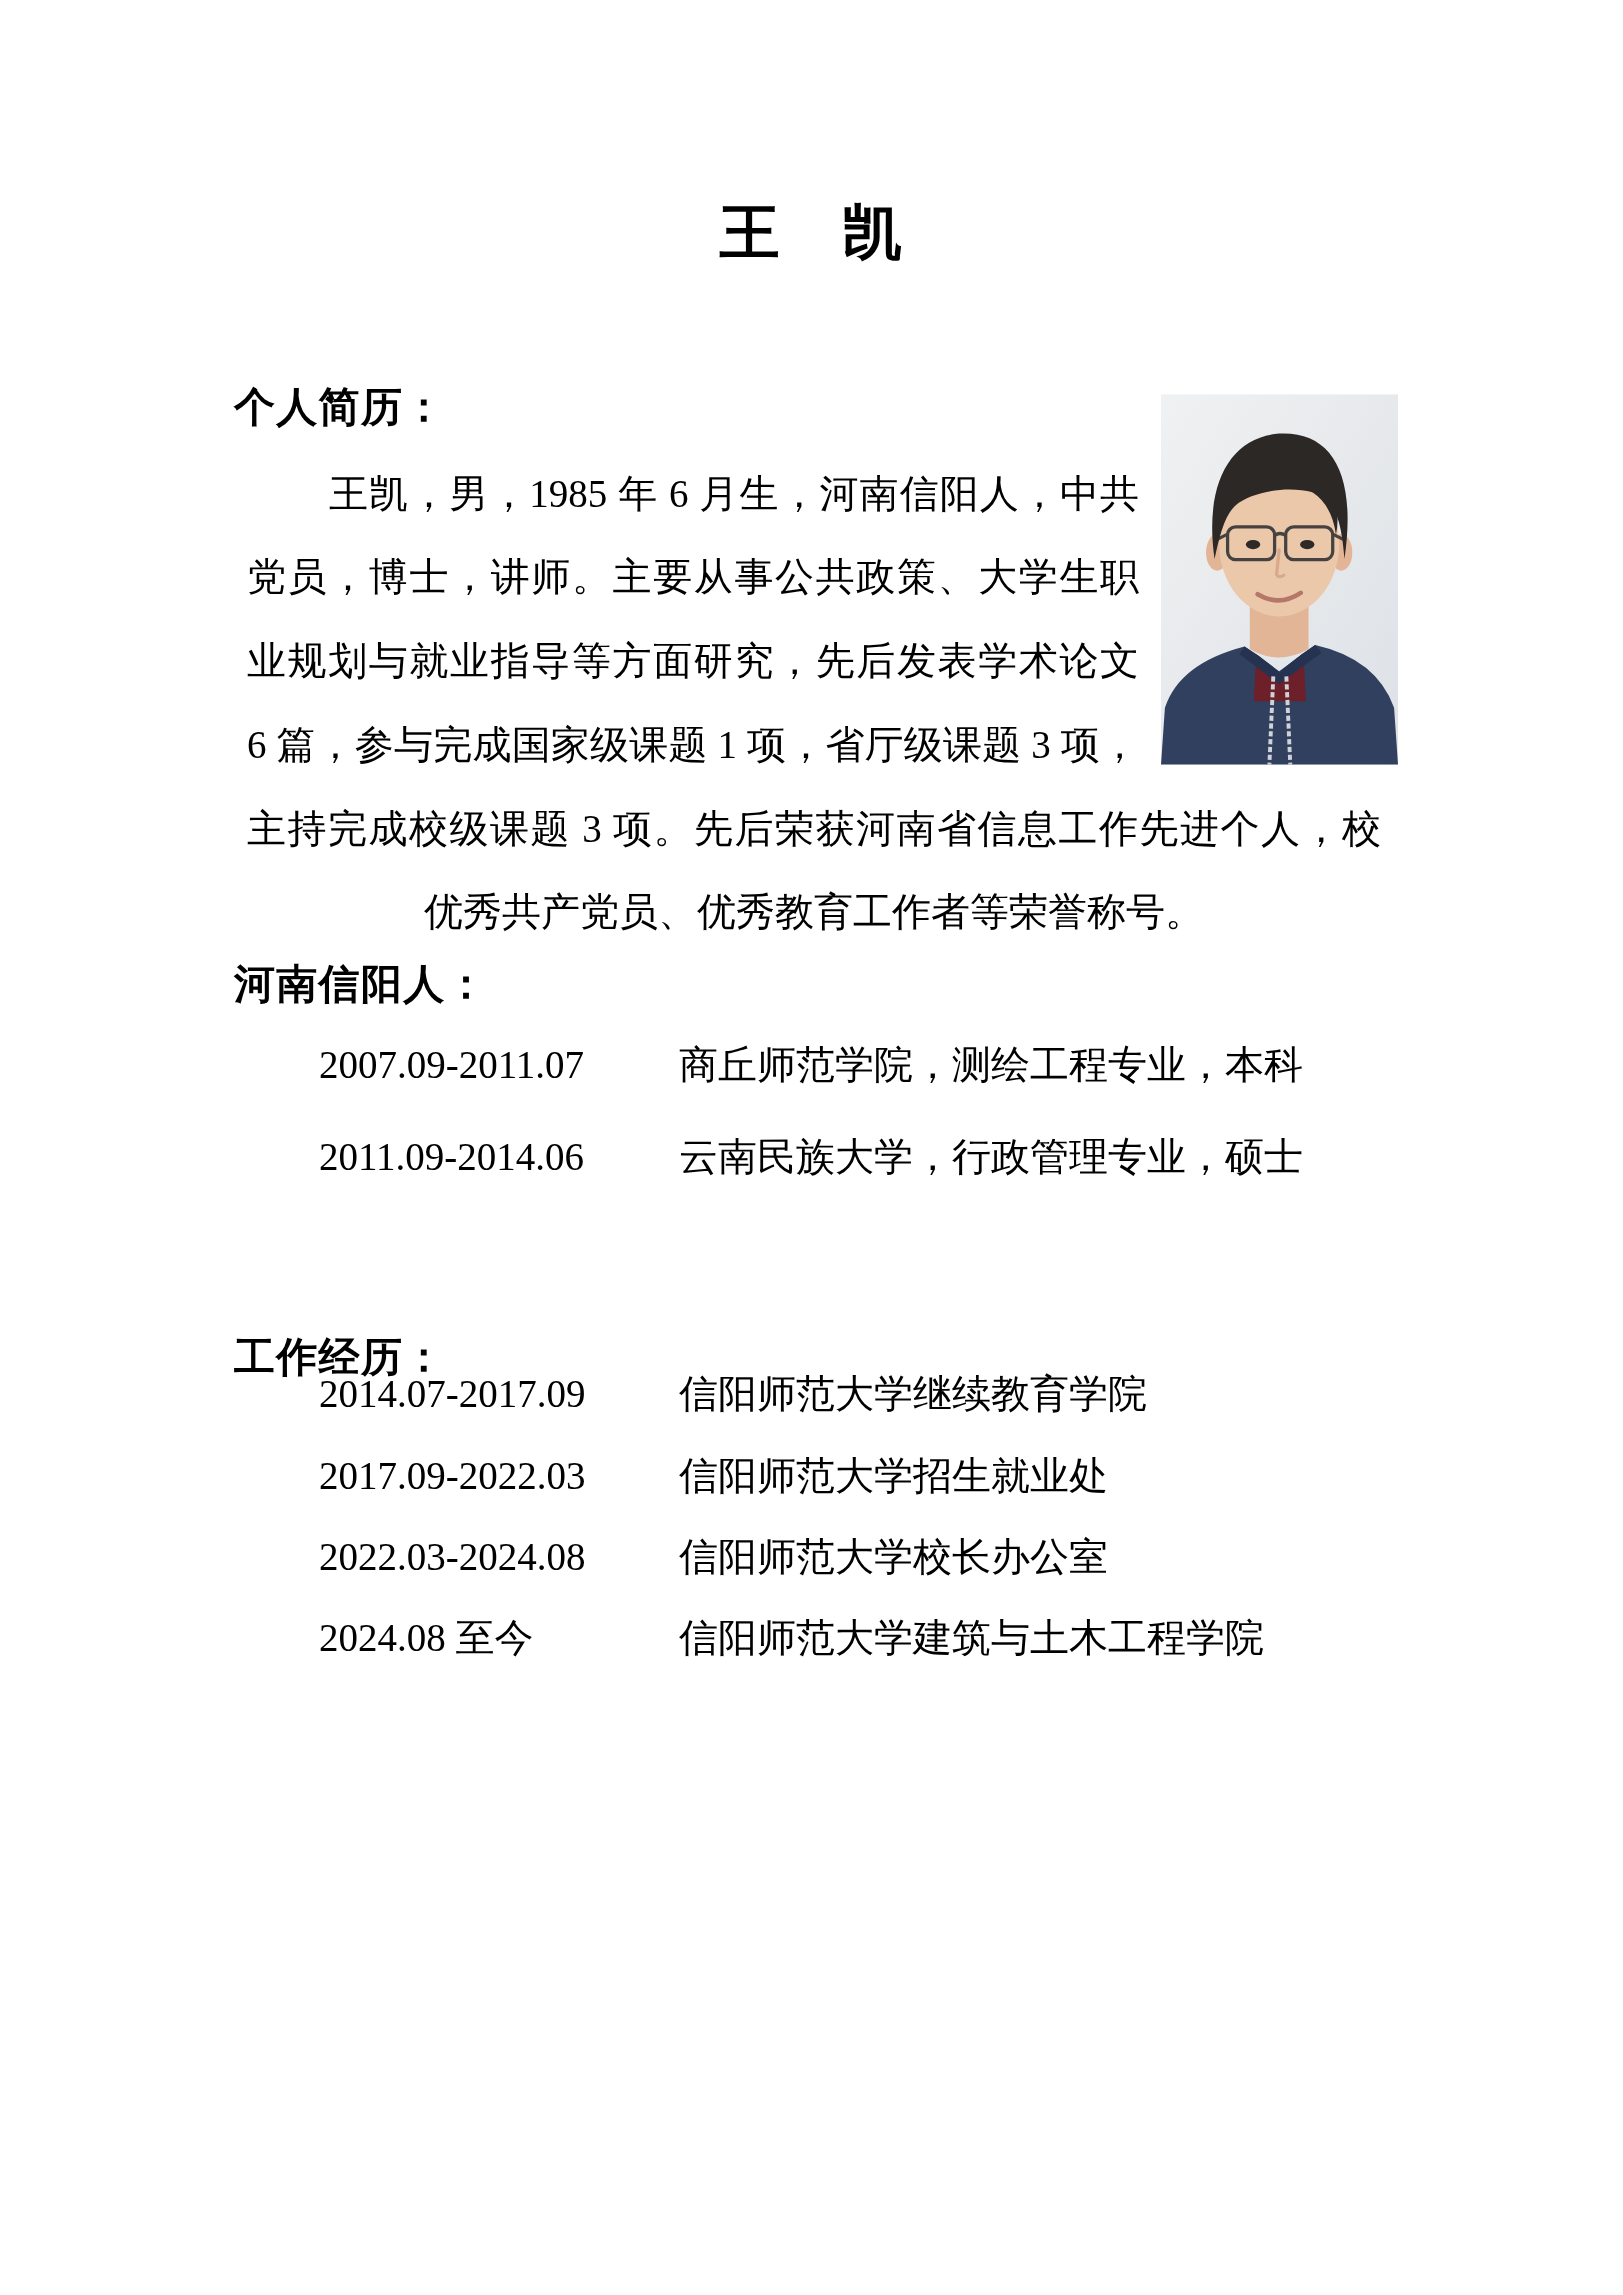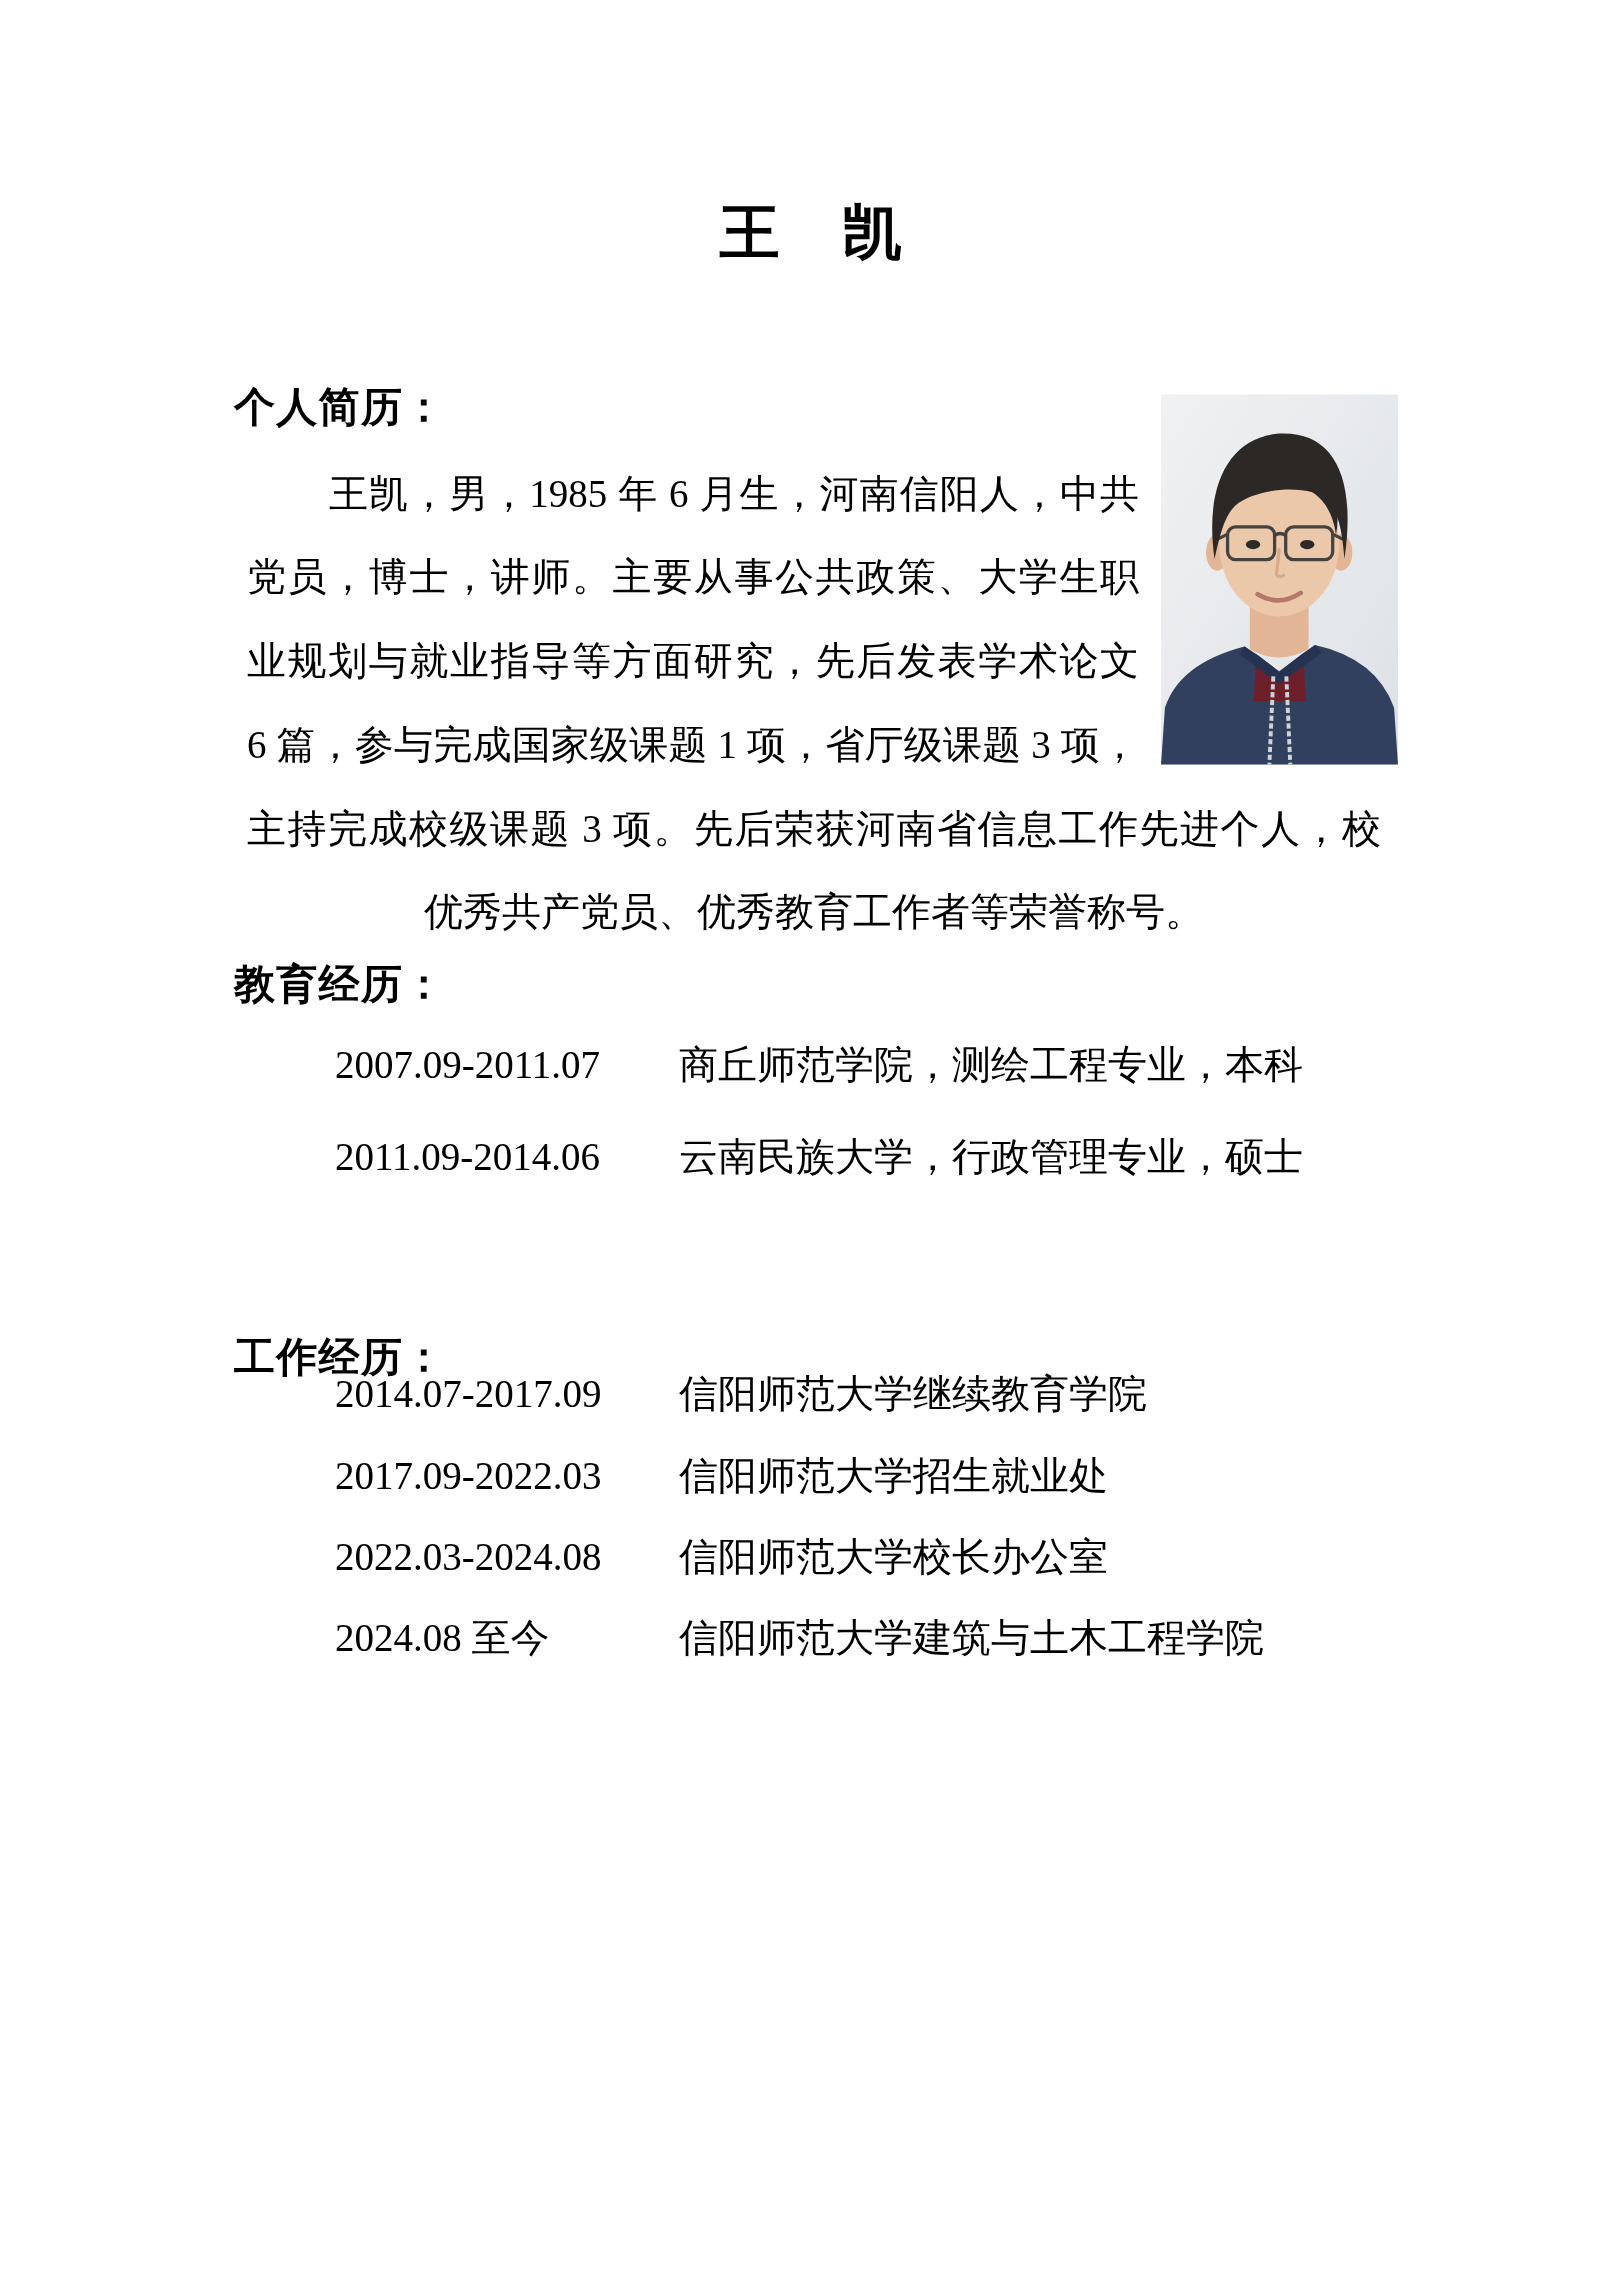--- a/index.html
+++ b/index.html
@@ -63,21 +63,21 @@
   .l6 { top: 890px; text-align: center; }
 
   .row {
     position: absolute;
     left: 247px;
     width: 1134px;
     height: 47px;
     font-size: 39px;
     line-height: 43px;
   }
-  .row .period { position: absolute; left: 88px; white-space: pre; }
+  .row .period { position: absolute; left: 72px; white-space: pre; }
   .row .detail { position: absolute; left: 432px; white-space: pre; }
   .edu-0  { top: 1043px; }
   .edu-1  { top: 1135px; }
   .edu-2  { top: 1233px; }
   .work-0 { top: 1372px; }
   .work-1 { top: 1454px; }
   .work-2 { top: 1535px; }
   .work-3 { top: 1616px; }
 
   .photo {
@@ -144,21 +144,21 @@
   </div>
 
   <div class="sec-heading h-profile">个人简历：</div>
   <div class="bodyline narrow just indent l1">王凯，男，1985 年 6 月生，河南信阳人，中共</div>
   <div class="bodyline narrow just l2">党员，博士，讲师。主要从事公共政策、大学生职</div>
   <div class="bodyline narrow just l3">业规划与就业指导等方面研究，先后发表学术论文</div>
   <div class="bodyline narrow just l4">6 篇，参与完成国家级课题 1 项，省厅级课题 3 项，</div>
   <div class="bodyline wide just l5">主持完成校级课题 3 项。先后荣获河南省信息工作先进个人，校</div>
   <div class="bodyline wide l6">优秀共产党员、优秀教育工作者等荣誉称号。</div>
 
-  <div class="sec-heading h-edu">教育经历：</div>
+  <div class="sec-heading h-edu">河南信阳人：</div>
   <div class="row edu-0">
     <span class="period">2007.09-2011.07</span>
     <span class="detail">商丘师范学院，测绘工程专业，本科</span>
   </div>
   <div class="row edu-1">
     <span class="period">2011.09-2014.06</span>
     <span class="detail">云南民族大学，行政管理专业，硕士</span>
   </div>
 
   <div class="sec-heading h-work">工作经历：</div>

